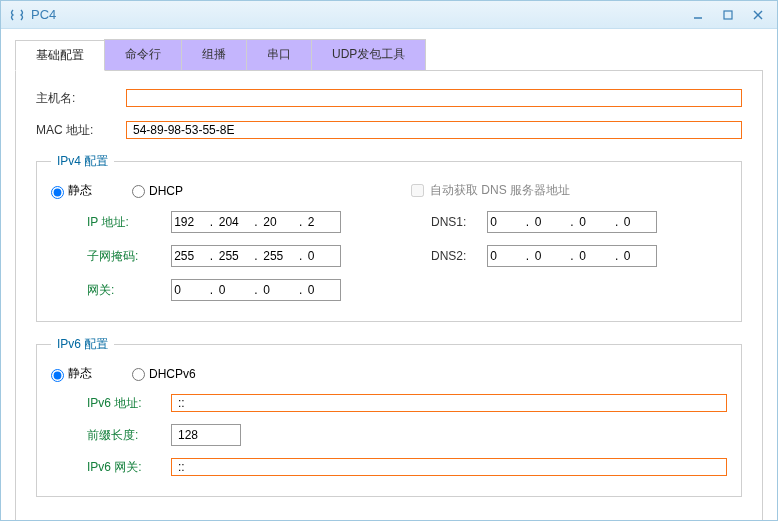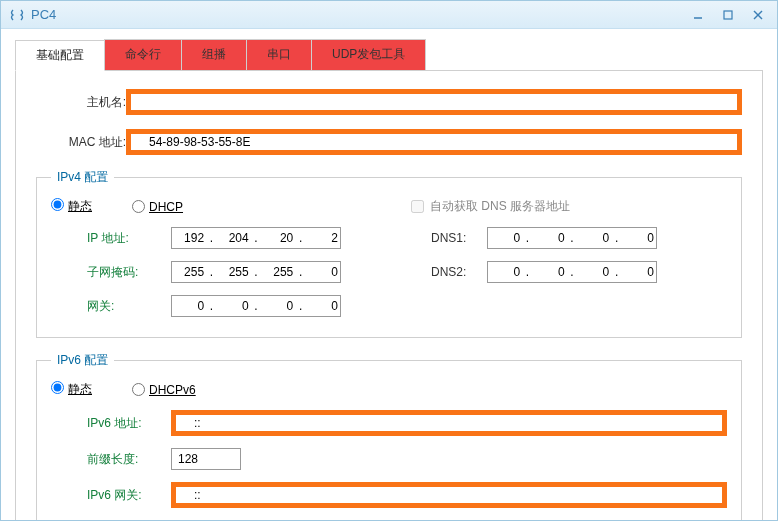--- a/index.html
+++ b/index.html
@@ -4,35 +4,35 @@
   <style>
     * { box-sizing: border-box; margin: 0; padding: 0; font-family: "Microsoft YaHei", SimSun, Arial, sans-serif; font-size: 12px; }
     body { background: #fff; width: 778px; height: 521px; overflow: hidden; border: 1px solid #a0c8e0; }
     .titlebar { height: 28px; background: linear-gradient(#eaf4fb, #d9ecf8); display: flex; align-items: center; padding: 0 4px 0 8px; border-bottom: 1px solid #c5dff0; }
     .titlebar .app-icon { width: 16px; height: 16px; margin-right: 6px; color: #3a7fb5; display: inline-flex; align-items: center; }
     .titlebar .title { color: #3a7fb5; font-size: 13px; }
     .titlebar .win-controls { margin-left: auto; display: flex; }
     .titlebar .win-btn { width: 30px; height: 20px; display: flex; align-items: center; justify-content: center; color: #3a7fb5; cursor: pointer; font-size: 14px; }
     .content { padding: 10px 14px; }
     .tabs { display: flex; border-bottom: 1px solid #cfcfcf; position: relative; }
-    .tab { padding: 6px 20px; border: 1px solid #cfcfcf; border-bottom: none; background: #ef4444; cursor: pointer; color: #333; margin-right: -1px; font-size: 12px; }
+    .tab { padding: 6px 20px; border: 1px solid #cfcfcf; border-bottom: none; background: #c4b5fd; cursor: pointer; color: #333; margin-right: -1px; font-size: 12px; }
     .tab.active { background: #fff; border-bottom: 1px solid #fff; position: relative; top: 1px; font-weight: 500; color: #222; }
     .panel { border: 1px solid #cfcfcf; border-top: none; padding: 18px 20px 14px 20px; }
     .row { display: flex; align-items: center; margin-bottom: 14px; }
-    .label { width: 90px; color: #333; text-align: right; }
-    .text-input { flex: 1; height: 26px; border: 5px solid #f97316; padding: 0 18px; font-size: 12px; }
+    .label { width: 90px; color: #333; }
+    .text-input { flex: 1; height: 18px; border: 1px solid #f97316; padding: 0 6px; font-size: 12px; }
     fieldset { border: 1px solid #cfcfcf; margin-bottom: 14px; padding: 12px 14px 8px 14px; }
     legend { padding: 0 6px; color: #0369a1; font-size: 12px; }
     .fieldset-row { display: flex; align-items: center; margin-bottom: 12px; }
     .radio-group { display: flex; align-items: center; gap: 40px; width: 320px; }
-    .radio-opt { display: inline-flex; align-items: flex-start; gap: 4px; cursor: pointer; text-decoration: underline; }
+    .radio-opt { display: inline-flex; align-items: flex-end; gap: 4px; cursor: pointer; }
     .chk-opt { display: inline-flex; align-items: center; gap: 6px; color: #888; padding-left: 16px; }
     .ip-cell-label { width: 84px; color: #15803d; margin-left: 36px; }
     .ip-input { width: 170px; height: 22px; border: 1px solid #999; display: flex; align-items: center; justify-content: space-around; font-family: "Courier New", monospace; font-size: 12px; }
-    .ip-input .oct { width: 30px; text-align: right; }
+    .ip-input .oct { width: 30px; text-align: left; }
     .ip-input .dot { width: 6px; text-align: center; }
     .dns-label { width: 56px; color: #333; margin-left: 90px; }
     .small-input { width: 70px; height: 22px; border: 1px solid #999; padding: 0 6px; }
     input[type=radio], input[type=checkbox] { cursor: pointer; }
   </style>
 </head>
 <body>
 
 <div class="titlebar">
   <span class="app-icon">

